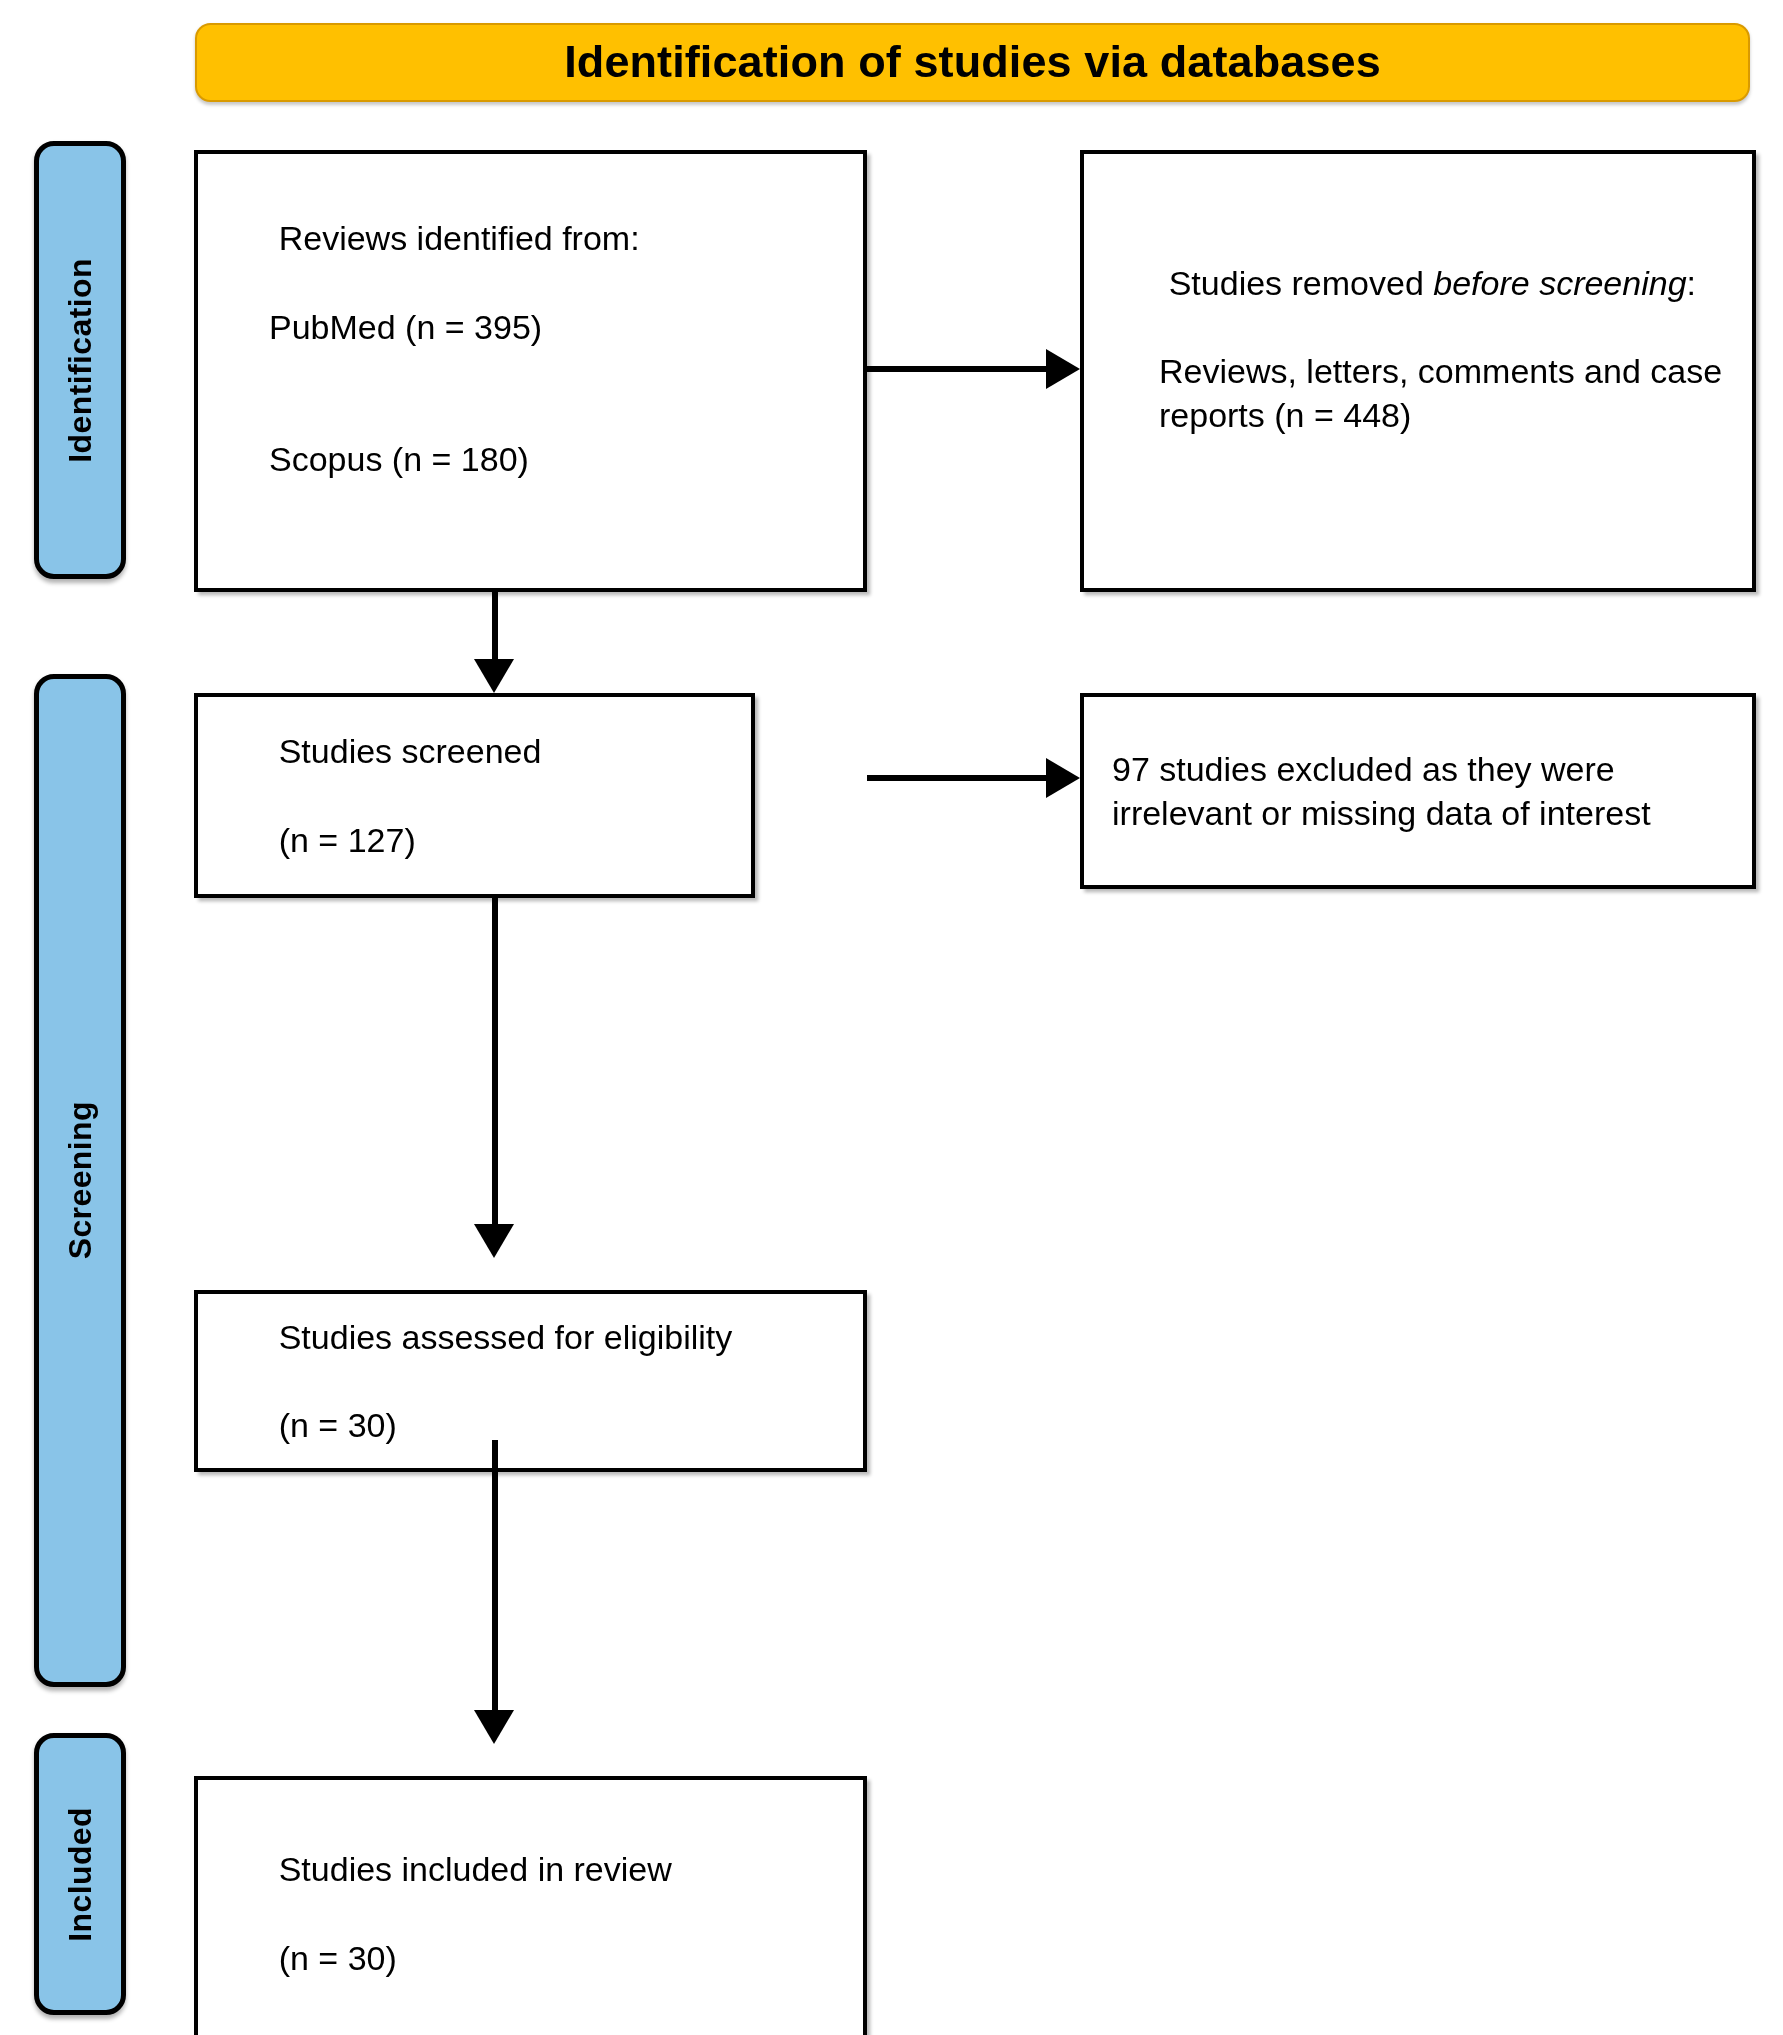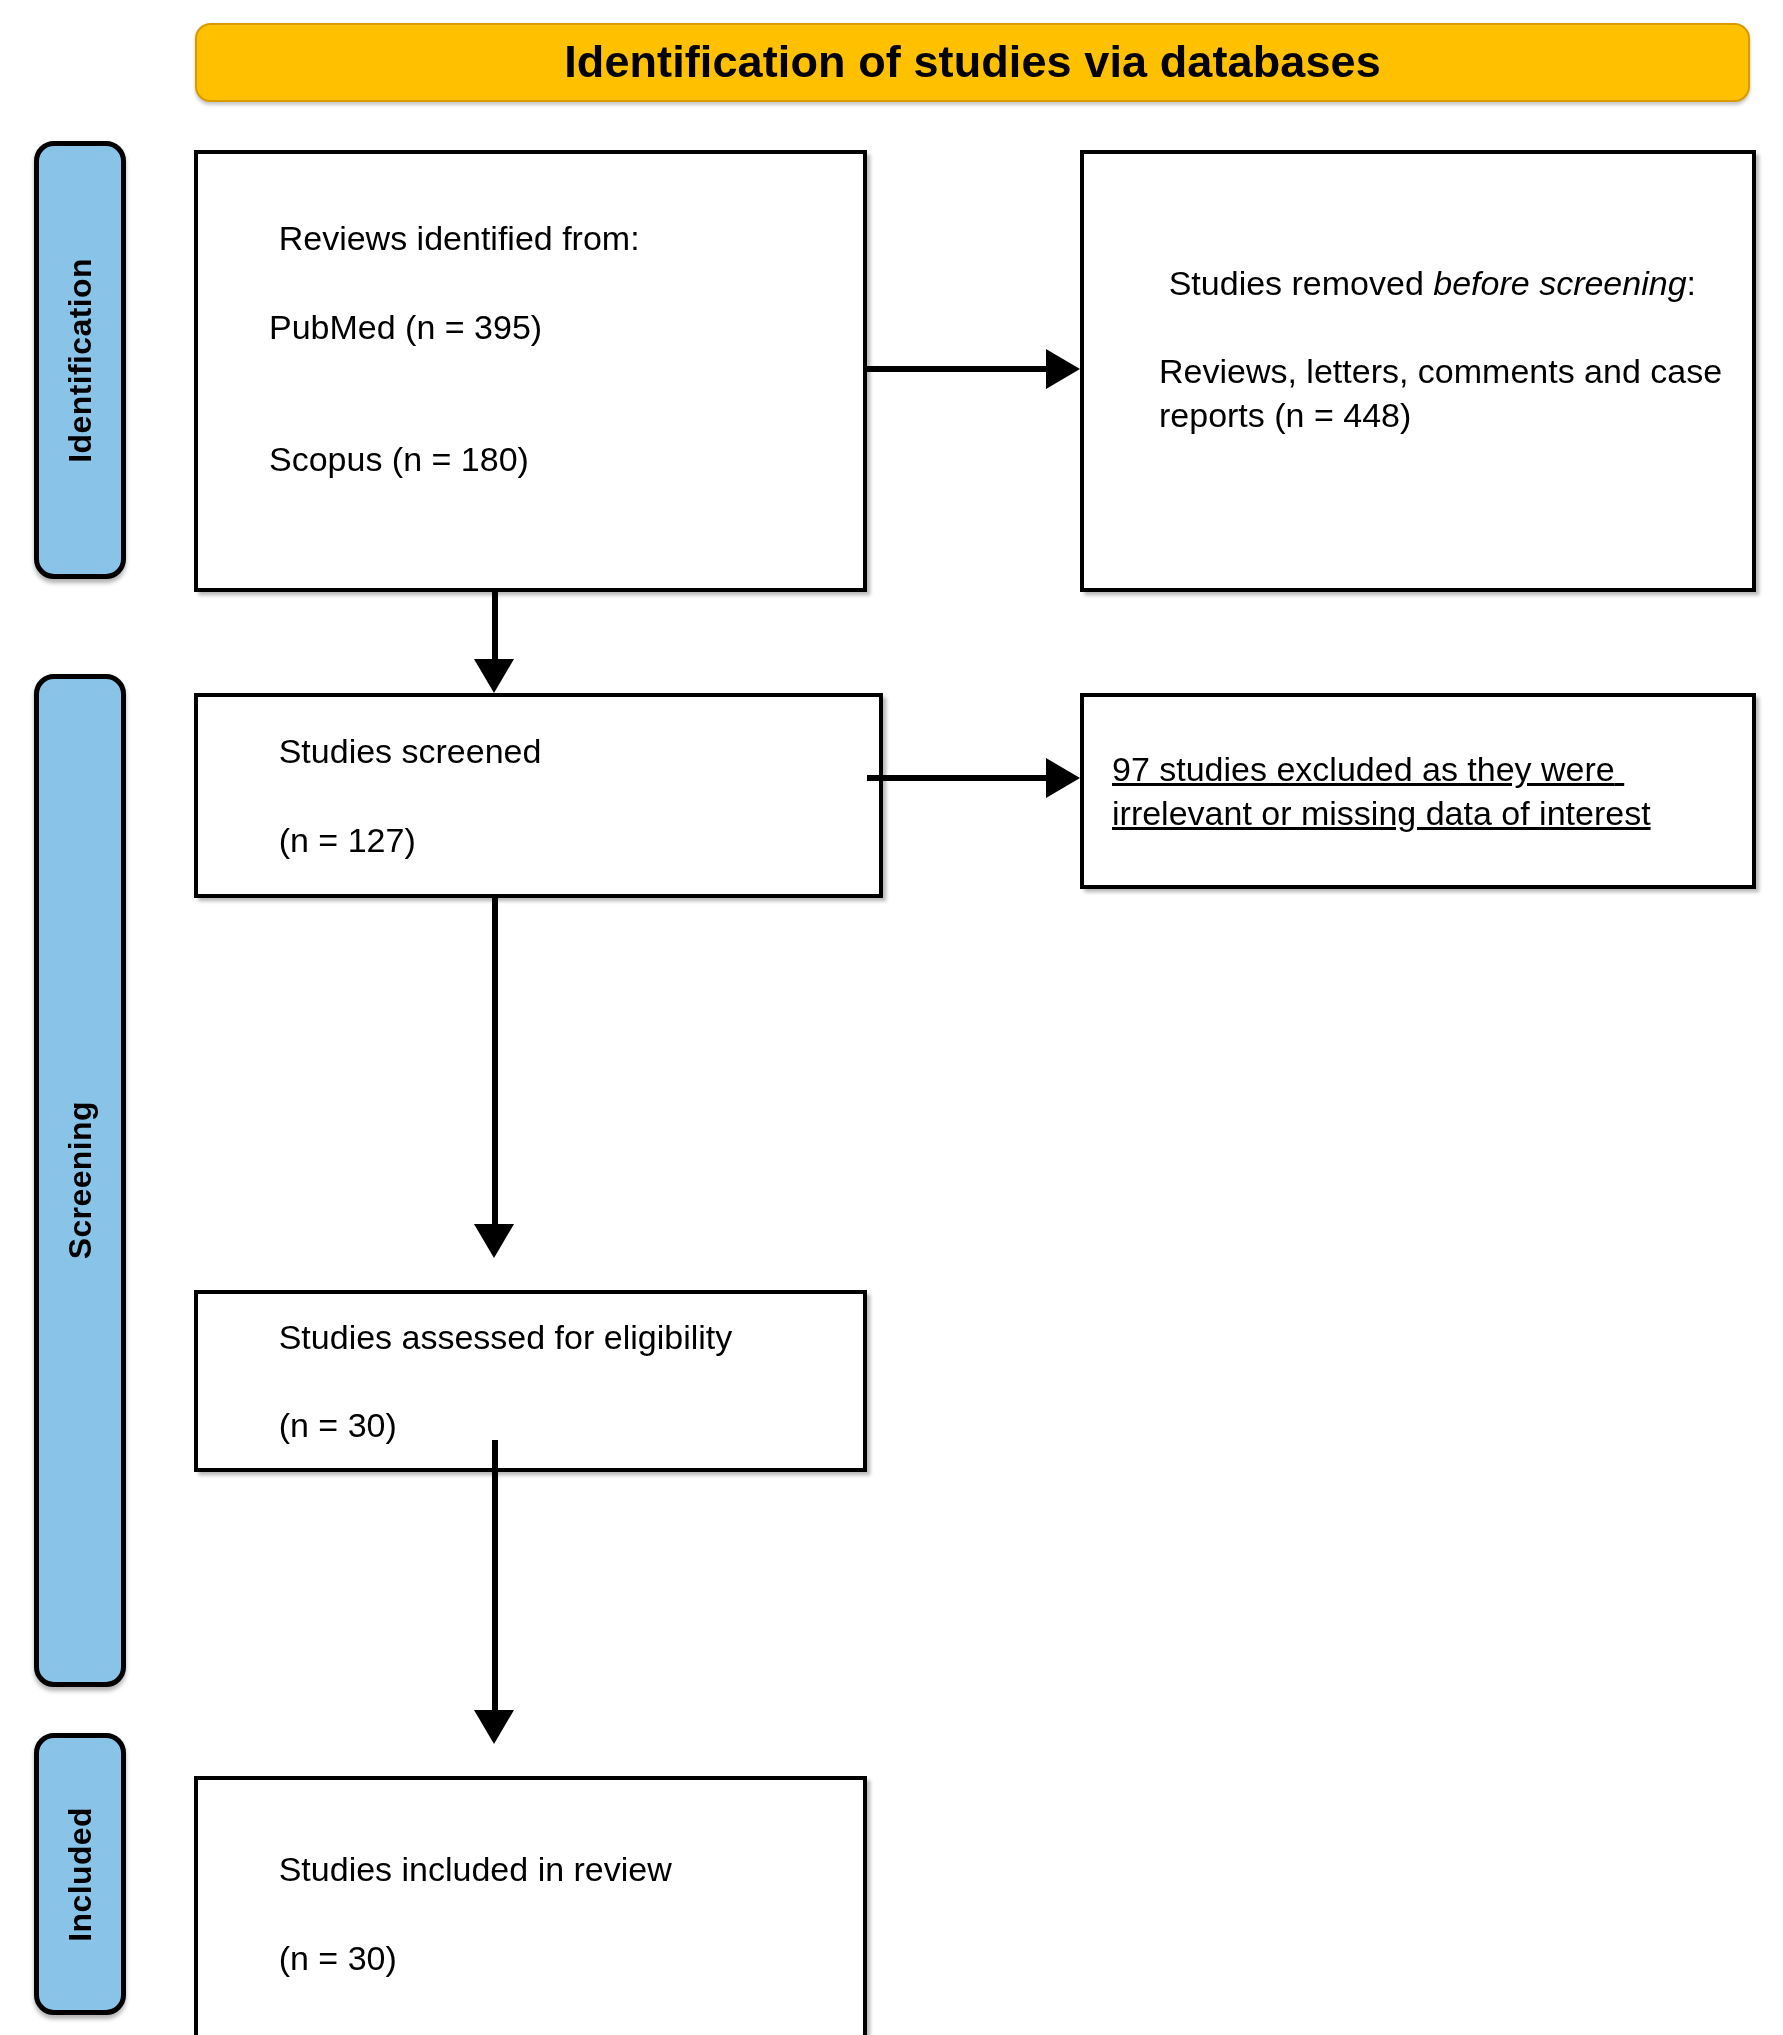--- a/index.html
+++ b/index.html
@@ -99,24 +99,24 @@
     text-align: center;
   }
 
   #box-identified {
     left: 194px;  top: 150px;  width: 673px;  height: 442px;
   }
   #box-removed {
     left: 1080px; top: 150px;  width: 676px;  height: 442px;
   }
   #box-screened {
-    left: 194px;  top: 693px;  width: 689px;  height: 205px;
+    left: 194px;  top: 693px;  width: 561px;  height: 205px;
   }
   #box-excluded {
-    left: 1080px; top: 693px;  width: 676px;  height: 196px; text-decoration: underline;
+    left: 1080px; top: 693px;  width: 676px;  height: 196px;
   }
   #box-eligibility {
     left: 194px;  top: 1258px; width: 673px;  height: 182px; margin-top: 32px;
   }
   #box-included {
     left: 194px;  top: 1744px; width: 673px;  height: 275px; margin-top: 32px;
   }
 
   #box-removed .box-text,
   #box-excluded .box-text { padding-left: 28px; }

